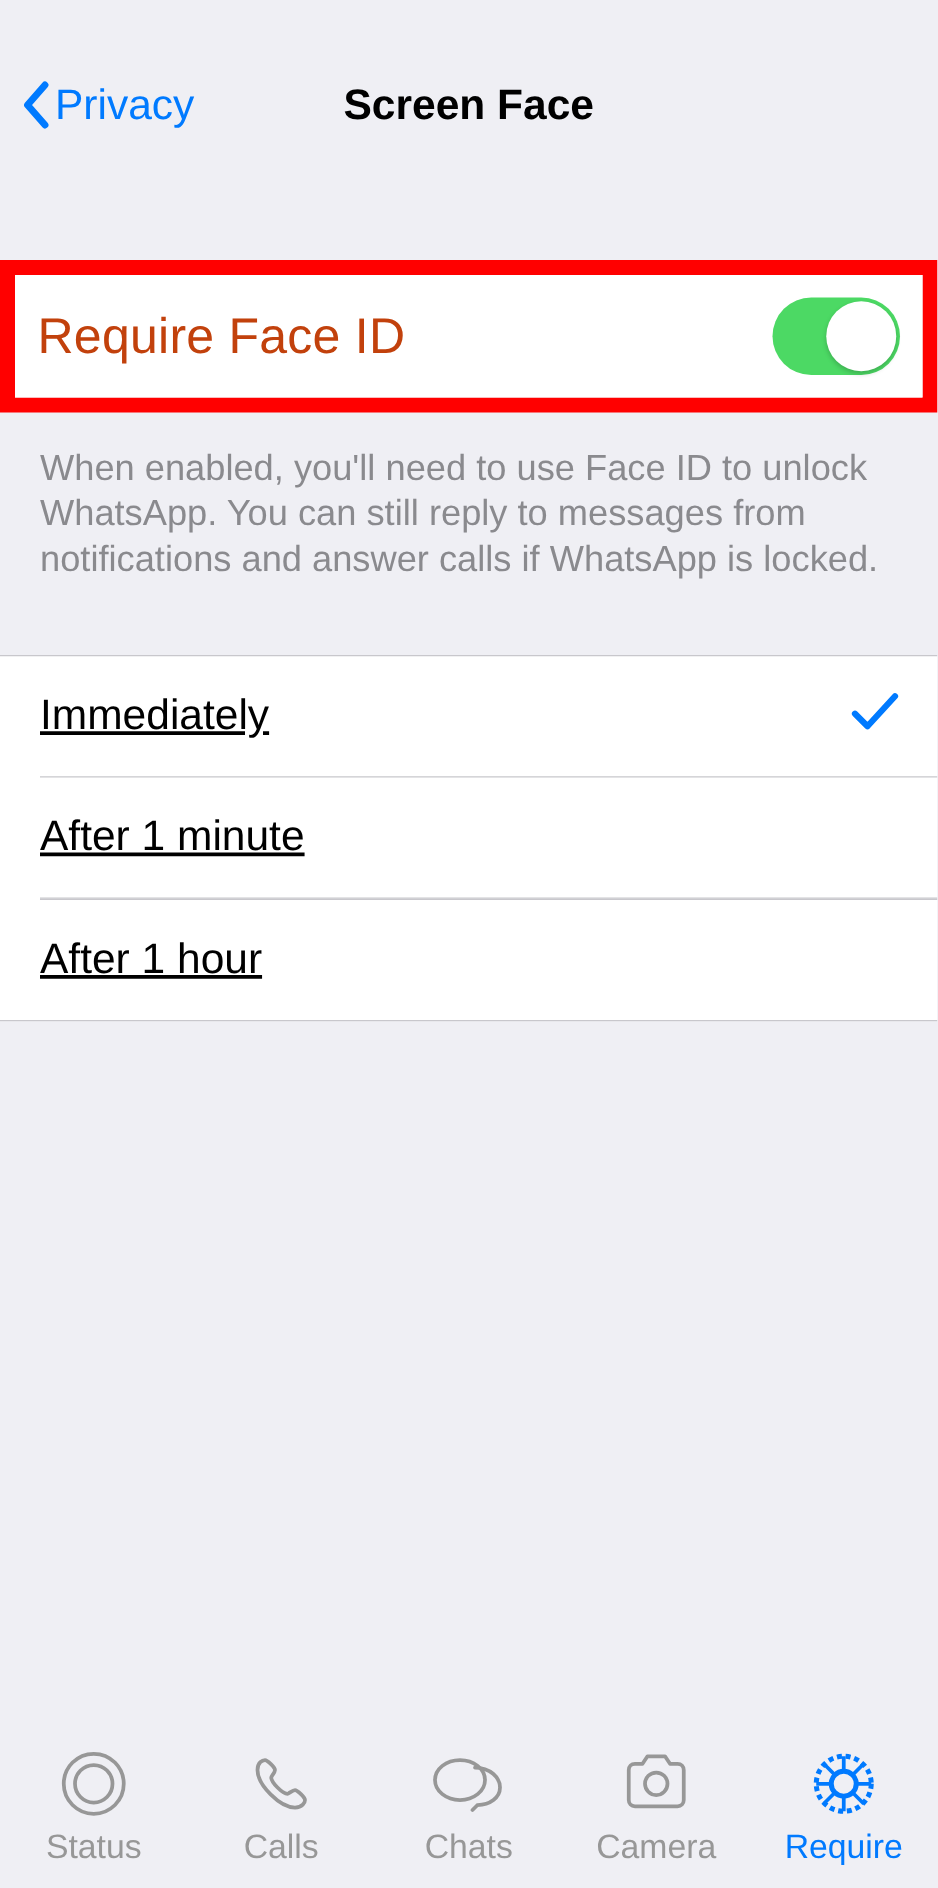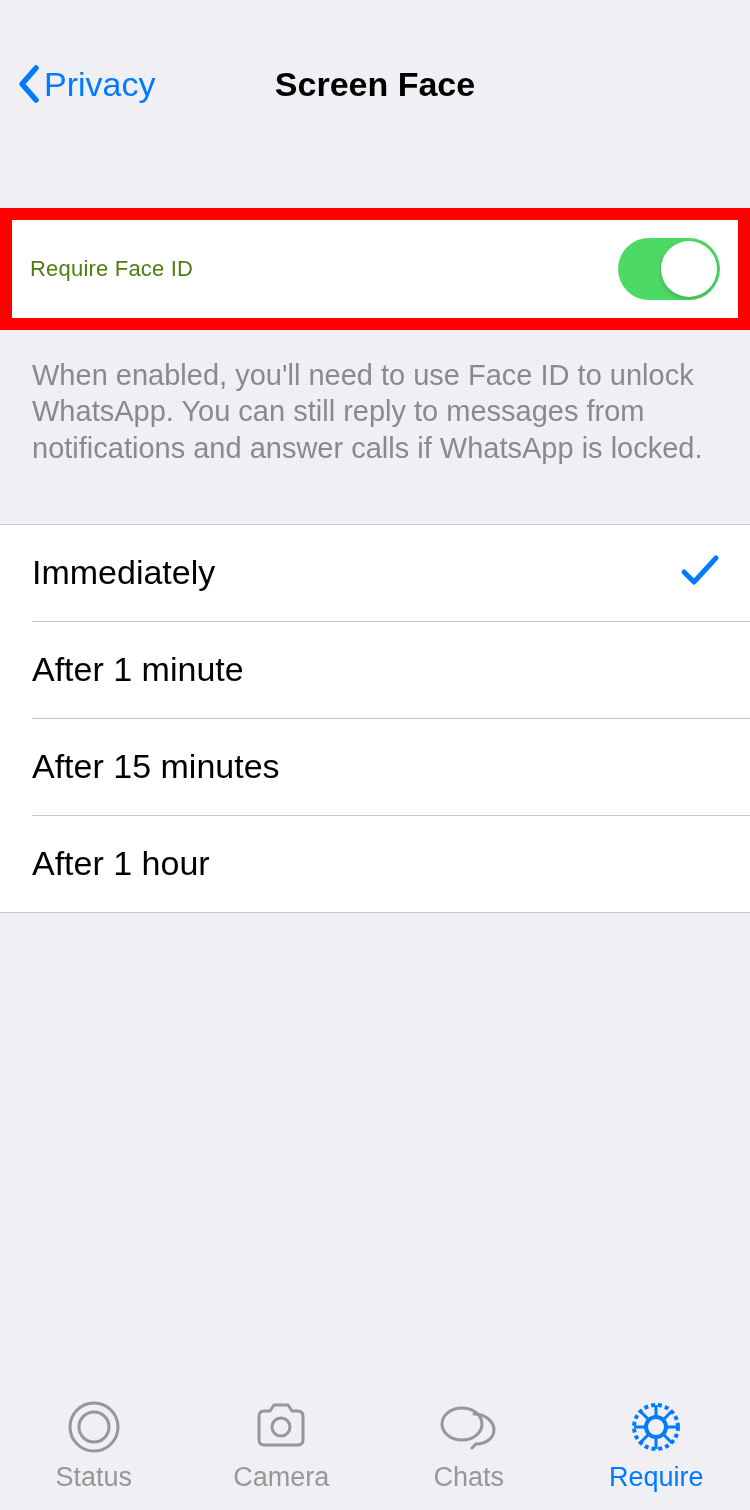--- a/index.html
+++ b/index.html
@@ -50,22 +50,22 @@
       background: #fff;
     }
     .row-faceid {
       display: flex;
       align-items: center;
       justify-content: space-between;
       background: #fff;
       padding: 18px 18px 18px 18px;
     }
     .row-faceid-label {
-      font-size: 22px;
-      color: #4d7c0f;
+      font-size: 40px;
+      color: #c2410c;
       letter-spacing: 0.2px;
     }
     .switch {
       width: 102px;
       height: 62px;
       border-radius: 31px;
       background: #4cd964;
       position: relative;
       flex-shrink: 0;
     }
@@ -84,20 +84,21 @@
       color: #8a8a8e;
       line-height: 1.25;
       padding: 27px 32px 0 32px;
     }
     
     .section2 {
       margin-top: 58px;
       background: #fff;
       border-top: 1px solid #c8c7cc;
       border-bottom: 1px solid #c8c7cc;
+      text-decoration: underline;
     }
     .option-row {
       display: flex;
       align-items: center;
       justify-content: space-between;
       padding: 24px 30px 24px 32px;
       min-height: 96px;
     }
     .option-sep {
       height: 1px;
@@ -178,56 +179,61 @@
       <svg width="40" height="34" viewBox="0 0 40 34" fill="none">
         <path d="M4 18 L14 28 L36 4" stroke="#007aff" stroke-width="5" stroke-linecap="round" stroke-linejoin="round"></path>
       </svg>
     </span>
   </div>
   <div class="option-sep"></div>
   <div class="option-row">
     <span class="option-label">After 1 minute</span>
   </div>
   <div class="option-sep"></div>
-  <div class="option-row">
-    <span class="option-label">After 15 minutes</span>
-  </div>
   <div class="option-sep"></div>
   <div class="option-row">
     <span class="option-label">After 1 hour</span>
   </div>
 </div>
 
 <div class="tabbar">
   <div class="tab-item">
     <span class="tab-icon">
       <svg width="54" height="54" viewBox="0 0 54 54" fill="none">
         <circle cx="27" cy="27" r="24" stroke="#979797" stroke-width="3"></circle>
         <circle cx="27" cy="27" r="15" stroke="#979797" stroke-width="3"></circle>
       </svg>
     </span>
     <span class="tab-label">Status</span>
   </div>
   <div class="tab-item">
     <span class="tab-icon">
+      <svg width="54" height="54" viewBox="0 0 54 54" fill="none">
+        <path d="M14 8 C12 8 8 10 8 16 C8 28 26 46 38 46 C44 46 46 42 46 40 C46 38 40 32 38 32 C36 32 33 35 32 35 C28 35 19 26 19 22 C19 21 22 18 22 16 C22 14 16 8 14 8 Z" stroke="#979797" stroke-width="3" stroke-linejoin="round"></path>
+      </svg>
+    </span>
+    <span class="tab-label">Calls</span>
+  </div>
+  <div class="tab-item">
+    <span class="tab-icon">
+      <svg width="62" height="54" viewBox="0 0 62 54" fill="none">
+        <ellipse cx="24" cy="24" rx="20" ry="16" stroke="#979797" stroke-width="3"></ellipse>
+        <path d="M36 14 C48 14 56 22 56 30 C56 38 48 44 38 44 L34 48" stroke="#979797" stroke-width="3" fill="none" stroke-linecap="round"></path>
+      </svg>
+    </span>
+    <span class="tab-label">Chats</span>
+  </div>
+  <div class="tab-item">
+    <span class="tab-icon">
       <svg width="60" height="54" viewBox="0 0 60 54" fill="none">
         <path d="M8 16 C8 13 10 11 13 11 L19 11 L23 5 L37 5 L41 11 L47 11 C50 11 52 13 52 16 L52 40 C52 43 50 45 47 45 L13 45 C10 45 8 43 8 40 Z" stroke="#979797" stroke-width="3" stroke-linejoin="round"></path>
         <circle cx="30" cy="27" r="9" stroke="#979797" stroke-width="3"></circle>
       </svg>
     </span>
     <span class="tab-label">Camera</span>
-  </div>
-  <div class="tab-item">
-    <span class="tab-icon">
-      <svg width="62" height="54" viewBox="0 0 62 54" fill="none">
-        <ellipse cx="24" cy="24" rx="20" ry="16" stroke="#979797" stroke-width="3"></ellipse>
-        <path d="M36 14 C48 14 56 22 56 30 C56 38 48 44 38 44 L34 48" stroke="#979797" stroke-width="3" fill="none" stroke-linecap="round"></path>
-      </svg>
-    </span>
-    <span class="tab-label">Chats</span>
   </div>
   <div class="tab-item active">
     <span class="tab-icon">
       <svg width="56" height="56" viewBox="0 0 56 56" fill="none">
         <circle cx="28" cy="28" r="22" stroke="#007aff" stroke-width="4" stroke-dasharray="4 3"></circle>
         <circle cx="28" cy="28" r="10" stroke="#007aff" stroke-width="4"></circle>
         <line x1="28" y1="6" x2="28" y2="18" stroke="#007aff" stroke-width="3"></line>
         <line x1="28" y1="38" x2="28" y2="50" stroke="#007aff" stroke-width="3"></line>
         <line x1="6" y1="28" x2="18" y2="28" stroke="#007aff" stroke-width="3"></line>
         <line x1="38" y1="28" x2="50" y2="28" stroke="#007aff" stroke-width="3"></line>

